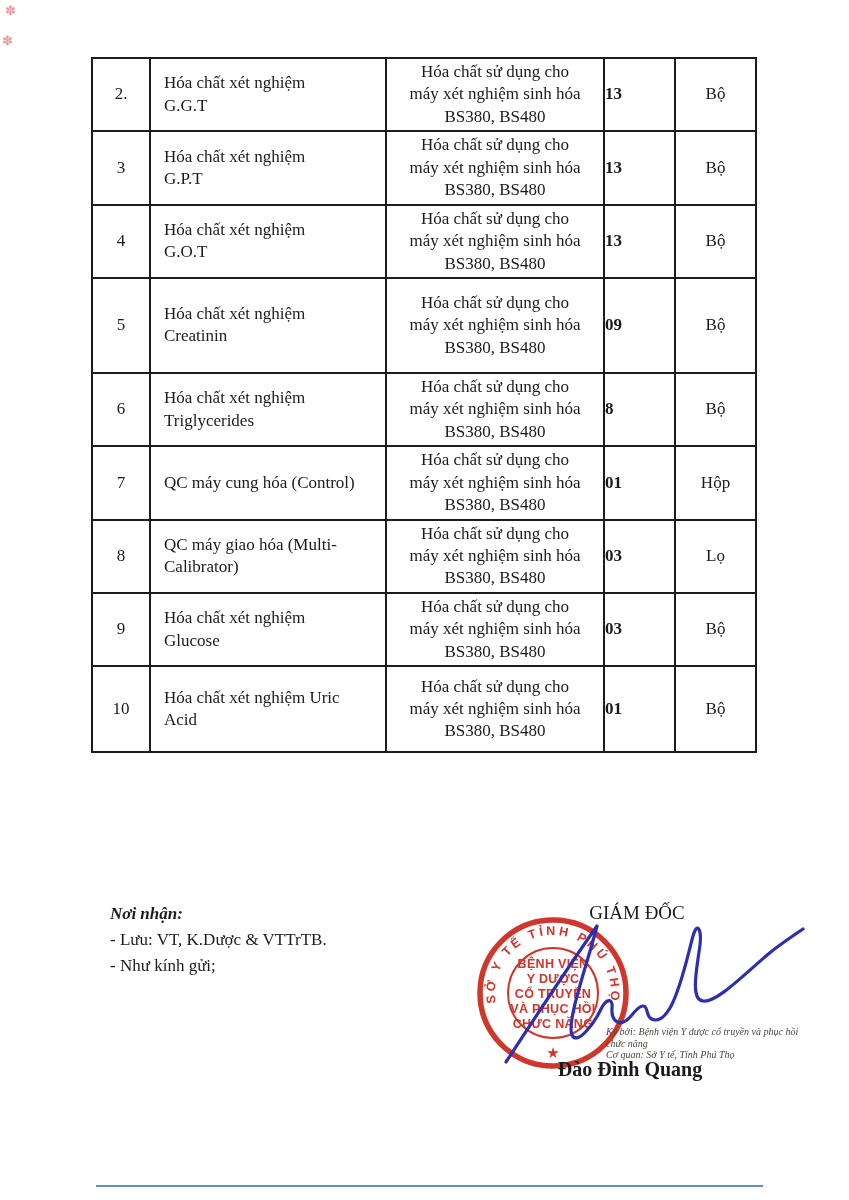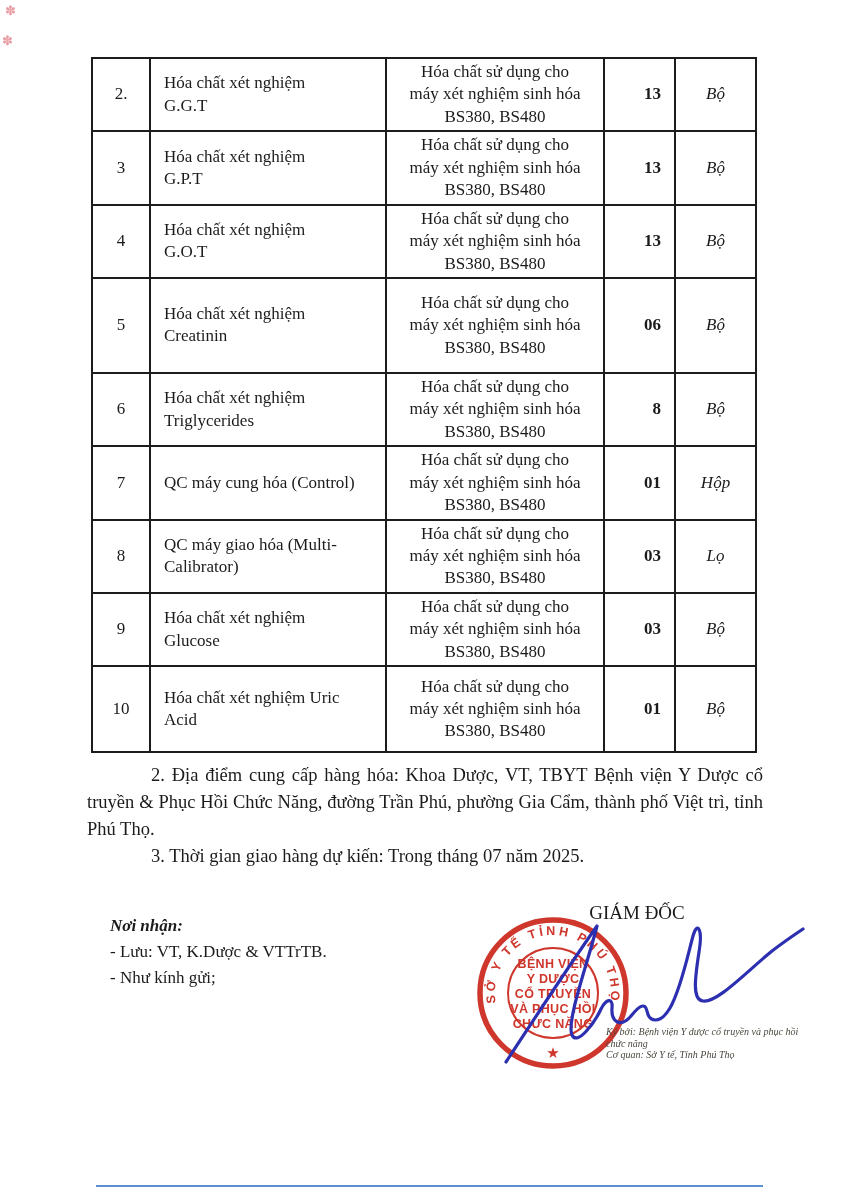--- a/index.html
+++ b/index.html
@@ -32,39 +32,39 @@
     white-space: pre-line;
   }
   .col-stt  { width: 58px; }
   .col-name { width: 236px; }
   .col-desc { width: 218px; }
   .col-qty  { width: 71px; }
   .col-unit { width: 81px; }
   td.c-stt  { text-align: center; }
   td.c-name { text-align: left; padding-left: 13px; padding-right: 4px; border-radius: 9px; }
   td.c-desc { text-align: center; padding: 2px 5px; }
-  td.c-qty  { text-align: right; padding-right: 13px; font-weight: bold; }
-  td.c-unit { text-align: center; font-style: italic; }
+  td.c-qty  { text-align: left; padding-right: 13px; font-weight: bold; }
+  td.c-unit { text-align: center; }
   tr.rh-n { height: 73px; }
   tr.rh-t { height: 95px; }
   tr.rh-b { height: 86px; }
 
   
   .paras {
     position: absolute; left: 87px; top: 762px; width: 676px;
     font-size: 18.5px; line-height: 27px; text-align: justify;
   }
   .paras p { text-indent: 64px; }
 
   
   .noi-nhan {
     position: absolute; left: 110px; top: 901px;
     font-size: 17px; line-height: 26px;
   }
-  .noi-nhan .nn-title { font-weight: bold; font-style: italic; margin-top: 12px; }
+  .noi-nhan .nn-title { font-weight: bold; font-style: italic; }
 
   
   .giam-doc {
     position: absolute; left: 497px; top: 902px; width: 280px;
     text-align: center; font-size: 19px; font-weight: normal;
   }
   .ky-boi {
     position: absolute; left: 606px; top: 1026px; width: 195px;
     font-size: 10px; line-height: 11.5px; color: #4b463e;
     white-space: pre-line;
@@ -133,21 +133,21 @@
       <td class="c-unit">Bộ</td>
     </tr>
 
     <tr class="rh-t">
       <td class="c-stt">5</td>
       <td class="c-name">Hóa chất xét nghiệm
 Creatinin</td>
       <td class="c-desc">Hóa chất sử dụng cho
 máy xét nghiệm sinh hóa
 BS380, BS480</td>
-      <td class="c-qty">06</td>
+      <td class="c-qty">09</td>
       <td class="c-unit">Bộ</td>
     </tr>
 
     <tr class="rh-n">
       <td class="c-stt">6</td>
       <td class="c-name">Hóa chất xét nghiệm
 Triglycerides</td>
       <td class="c-desc">Hóa chất sử dụng cho
 máy xét nghiệm sinh hóa
 BS380, BS480</td>
@@ -193,24 +193,20 @@
 Acid</td>
       <td class="c-desc">Hóa chất sử dụng cho
 máy xét nghiệm sinh hóa
 BS380, BS480</td>
       <td class="c-qty">01</td>
       <td class="c-unit">Bộ</td>
     </tr>
   </tbody>
   </table>
 
-  <div class="paras">
-    <p>2. Địa điểm cung cấp hàng hóa:  Khoa Dược, VT, TBYT Bệnh viện Y Dược cổ truyền &amp; Phục Hồi Chức Năng, đường Trần Phú, phường Gia Cẩm, thành phố Việt trì, tỉnh Phú Thọ.</p>
-    <p>3. Thời gian giao hàng dự kiến: Trong tháng 07 năm 2025.</p>
-  </div>
 
   <div class="noi-nhan">
     <div class="nn-title">Nơi nhận:</div>
     <div>- Lưu: VT, K.Dược &amp; VTTrTB.</div>
     <div>- Như kính gửi;</div>
   </div>
 
   <div class="giam-doc">GIÁM ĐỐC</div>
 
   <svg class="seal-layer" width="849" height="1200" viewBox="0 0 849 1200">
@@ -243,16 +239,17 @@
          C 681 989 689 950 693 936
          C 697 921 703 928 699 952
          C 695 978 692 1000 703 1001
          C 717 1003 744 974 772 951
          C 785 941 797 933 803 929" fill="none" stroke="#2c2fb0" stroke-width="3.2" stroke-linecap="round" stroke-linejoin="round"></path>
   </svg>
 
   <div class="ky-boi">Ký bởi: Bệnh viện Y dược cổ truyền và phục hồi chức năng
 Cơ quan: Sở Y tế, Tỉnh Phú Thọ</div>
 
+  <div class="signer-name">Đào Đình Quang</div>
 
   <div class="bottom-line"></div>
 
 </div>
 
 </body></html>

